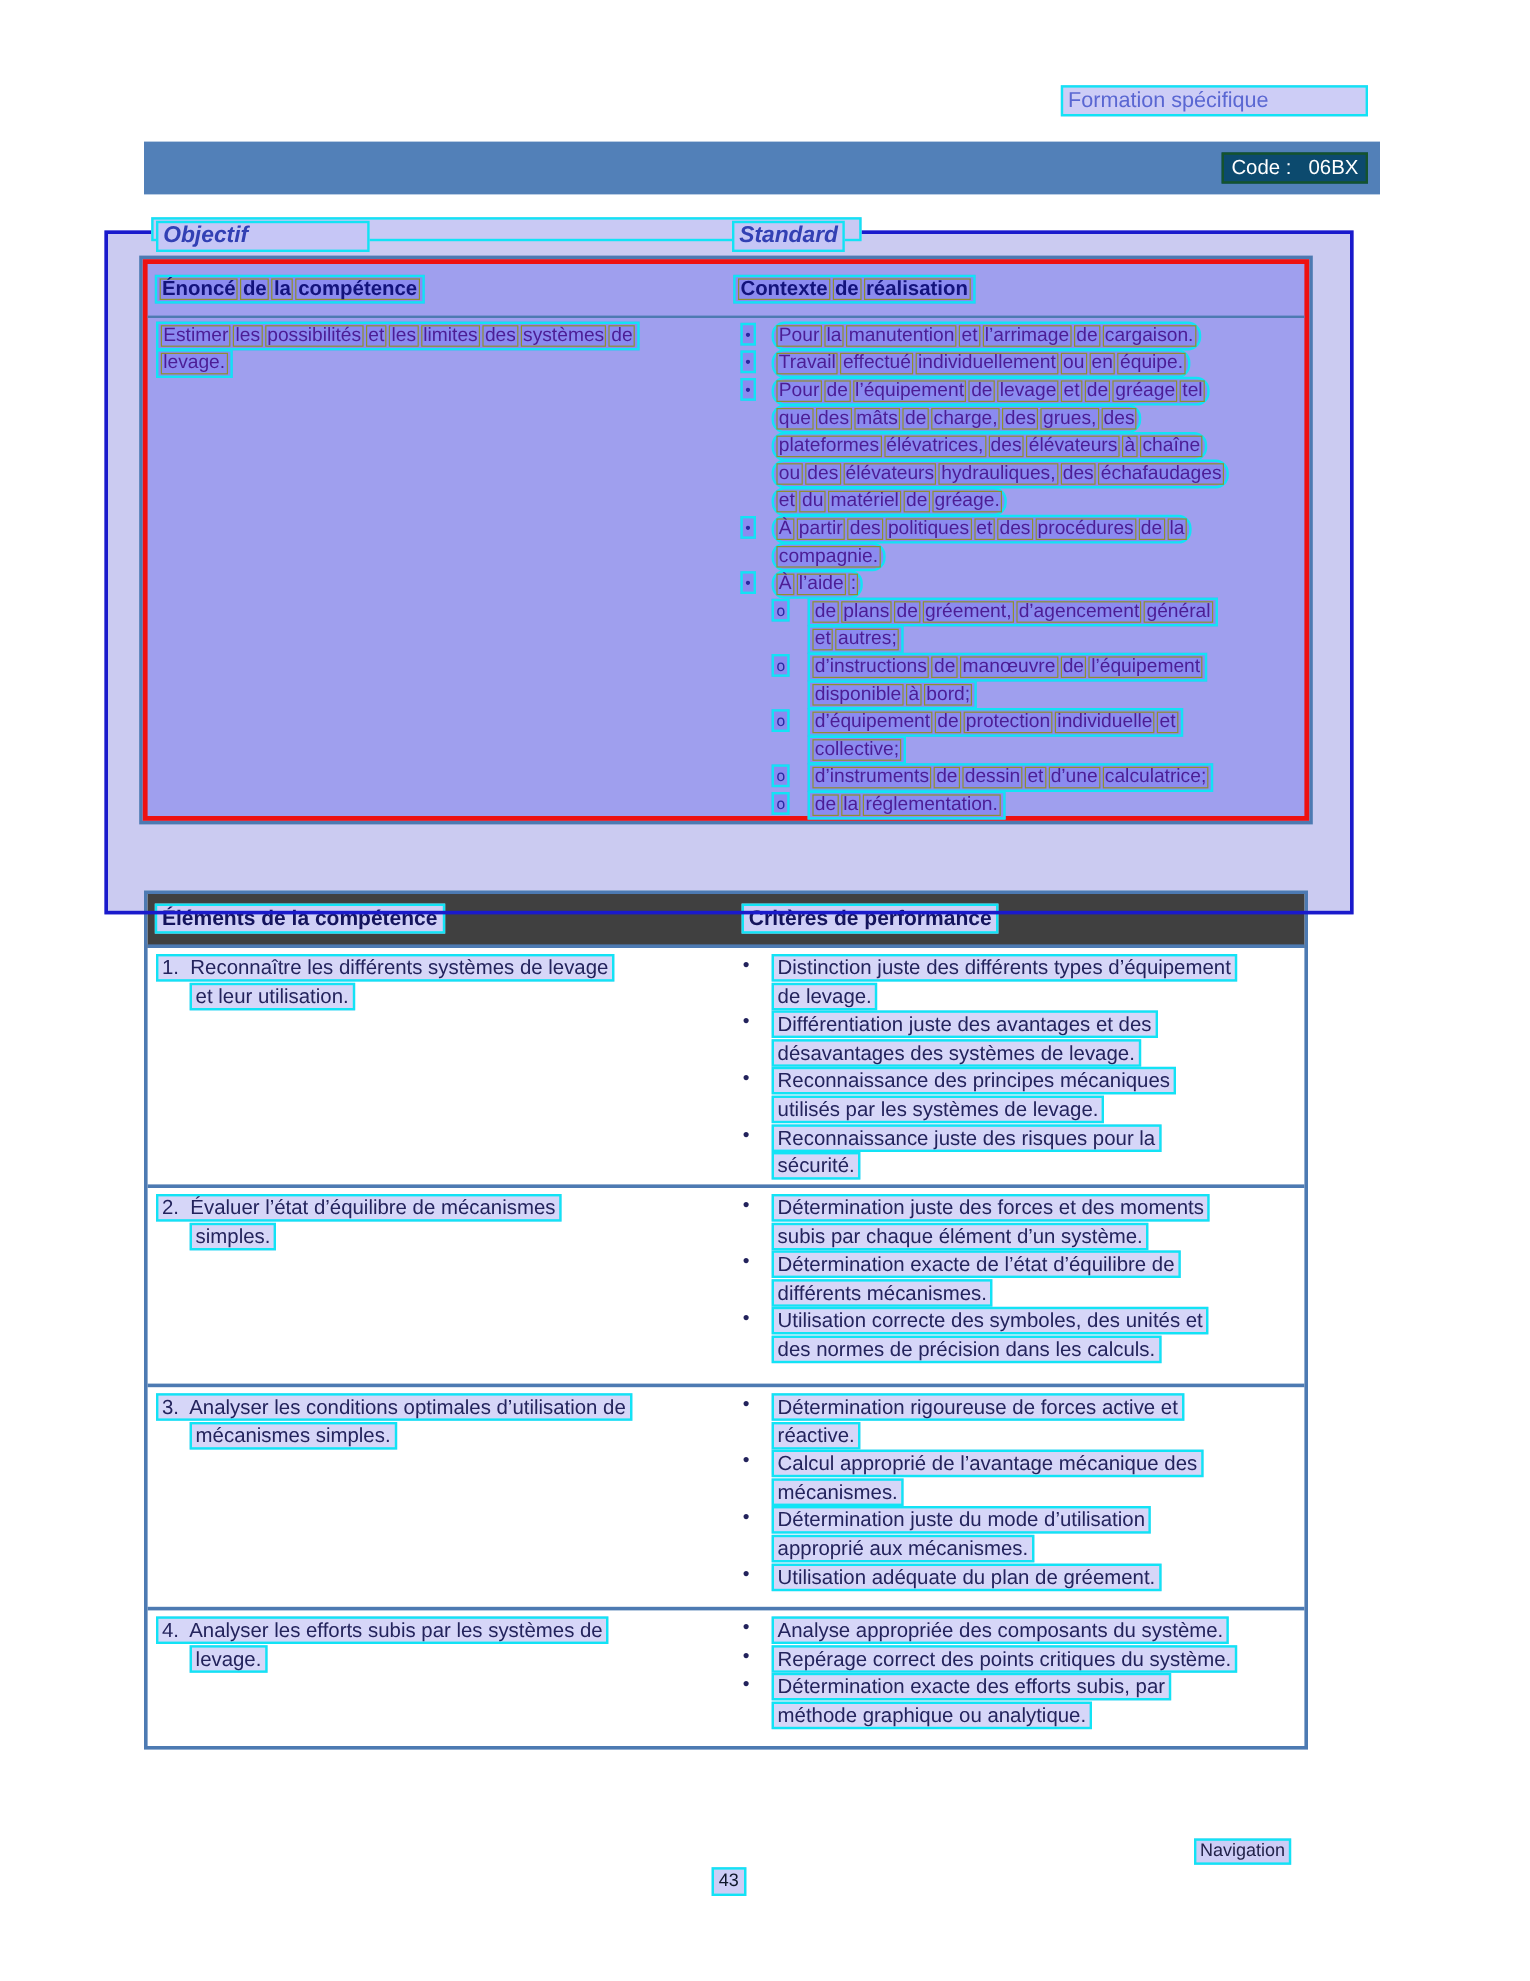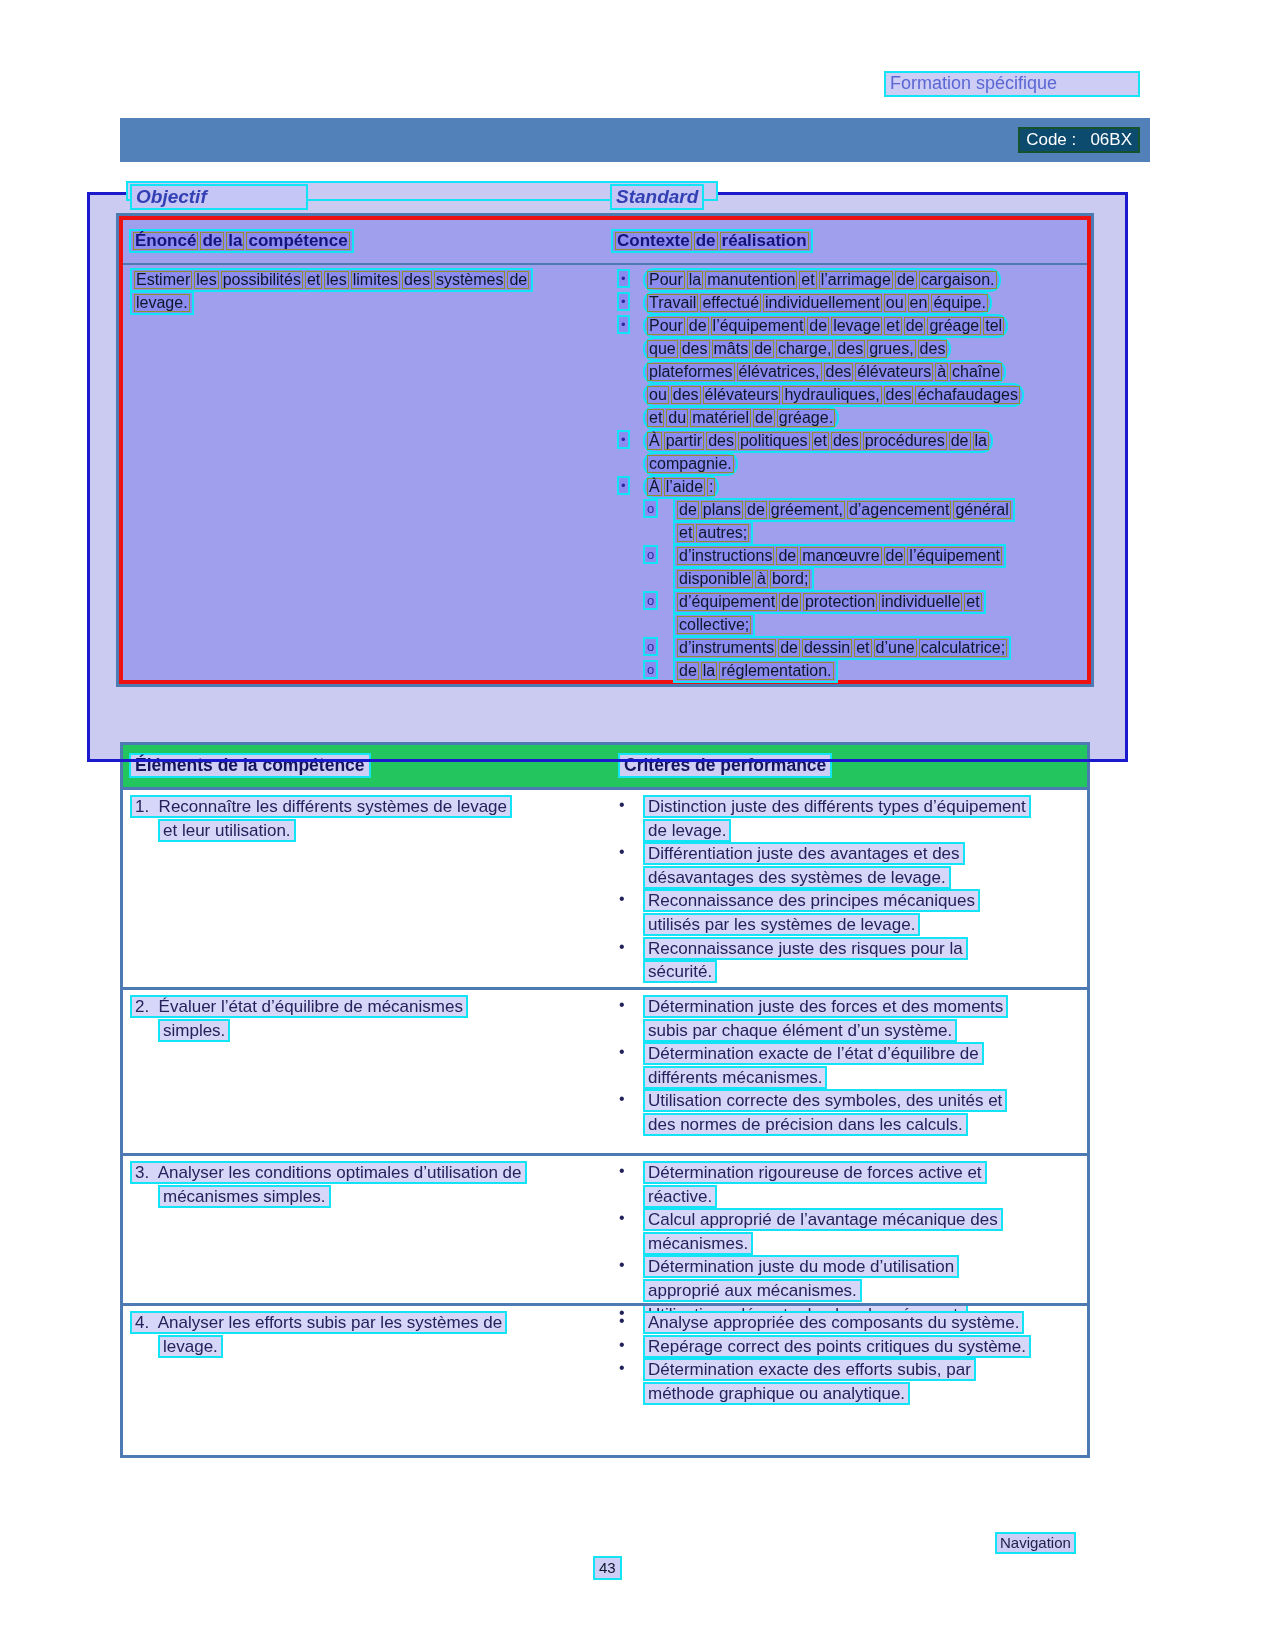--- a/index.html
+++ b/index.html
@@ -34,34 +34,34 @@
              font-size:17px; font-weight:bold; color:#13137c; line-height:18px; padding:1px 2px; white-space:nowrap; }
   .t1-hbox.c1 { left:6px; } .t1-hbox.c2 { left:488px; }
   .t1-body { position:relative; }
   .t1-col1 { position:absolute; left:5px;  top:3px; width:480px; }
   .t1-col2 { position:absolute; left:490px; top:3px; right:3px; }
   .t1ln { position:relative; height:23px; }
   .t1ln .blt { position:absolute; top:1px; border:2px solid #12e3f5; background:#8b8bf0;
                line-height:15px; font-size:13px; padding:0 2px; color:#2929a2; }
   .blt.b1  { left:4px; }  .blt.b2o { left:30px; }
   .t1ln .txt { position:absolute; top:0; border:2px solid #12e3f5; background:#8b8bf0;
-               line-height:16px; font-size:16px; padding:1px 2px; color:#0f172a; white-space:nowrap; }
+               line-height:16px; font-size:16px; padding:1px 2px; color:#4c1d95; white-space:nowrap; }
   .x0 { left:2px; } .x1 { left:30px;border-radius:11px; } .x2 { left:60px; }
   .wb .w { display:inline-block; border:1px solid #8f8f2f; padding:0 1px; margin-right:2px; line-height:16px; }
   .wb .w:last-child { margin-right:0; }
 
   
   .table2 { left:120px; top:742px; width:970px; height:716px; border:3px solid #4d7ab2; background:#ffffff; z-index:2; }
-  .t2-header { position:relative; height:45px; border-bottom:3px solid #4d7ab2; background:#22c55e;text-align:right; }
+  .t2-header { position:relative; height:45px; border-bottom:3px solid #4d7ab2; background:#404040;text-align:right; }
   .t2-hbox { position:absolute; top:8px; border:2px solid #12e3f5; background:#cfcff6;
              font-weight:bold; font-size:17.5px; color:#14145c; line-height:21px; padding:0 4px; white-space:nowrap; }
   .t2-hbox.c1 { left:6px; } .t2-hbox.c2 { left:495px; }
   .t2row { position:relative; }
   .t2row.sep { border-top:3px solid #4d7ab2; }
-  .r1 { height:197px; } .r2 { height:166px; } .r3 { height:150px;padding-left:31px; } .r4 { height:107px; }
+  .r1 { height:197px; } .r2 { height:166px; } .r3 { height:186px;padding-left:31px; } .r4 { height:107px; }
   .t2-col1 { position:absolute; left:5px;  top:5px; width:480px; }
   .t2-col2 { position:absolute; left:490px; top:5px; right:3px; }
   .t2ln { position:relative; height:23.6px; }
   .t2ln .b { position:absolute; left:6px; top:1px; color:#23235c; font-size:16px; }
   .t2ln .txt2 { position:absolute; top:0; border:2px solid #12e3f5; background:#d6d6f8;
                 font-size:17px; line-height:19px; padding:0 3px; color:#23235c; white-space:pre; }
   .y0 { left:2px; } .y1 { left:30px; }
 
   
   .nav-box { left:995px; top:1532px; border:2px solid #12e3f5; background:#cdcdf6;

